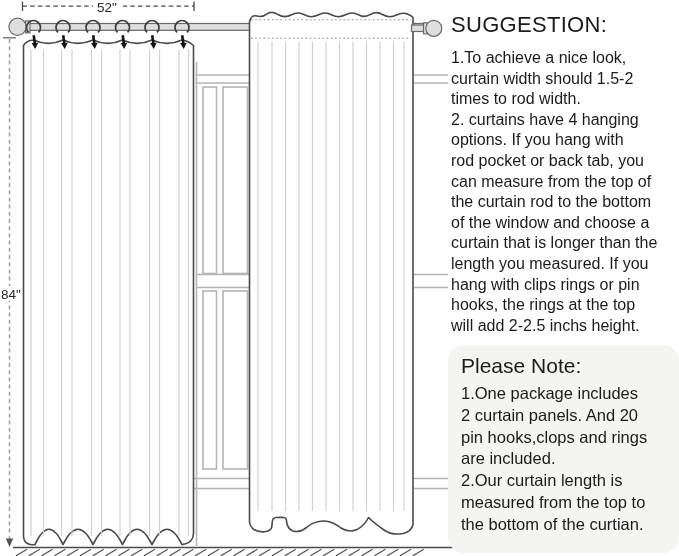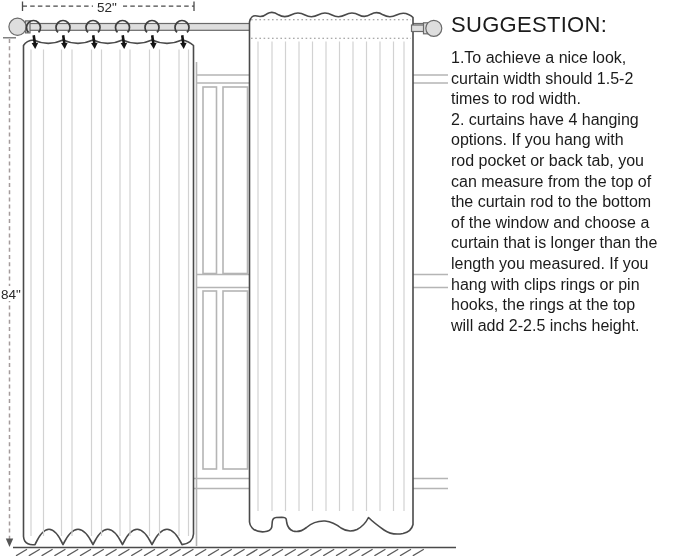--- a/index.html
+++ b/index.html
@@ -222,13 +222,23 @@
 rod pocket or back tab, you
 can measure from the top of
 the curtain rod to the bottom
 of the window and choose a
 curtain that is longer than the
 length you measured. If you
 hang with clips rings or pin
 hooks, the rings at the top
 will add 2-2.5 inchs height.</div>
 
+  <div class="note-box">
+    <div class="note-title">Please Note:</div>
+    <div class="note-body">1.One package includes
+2 curtain panels. And 20
+pin hooks,clops and rings
+are included.
+2.Our curtain length is
+measured from the top to
+the bottom of the curtian.</div>
+  </div>
 </div>
 
 </body></html>

